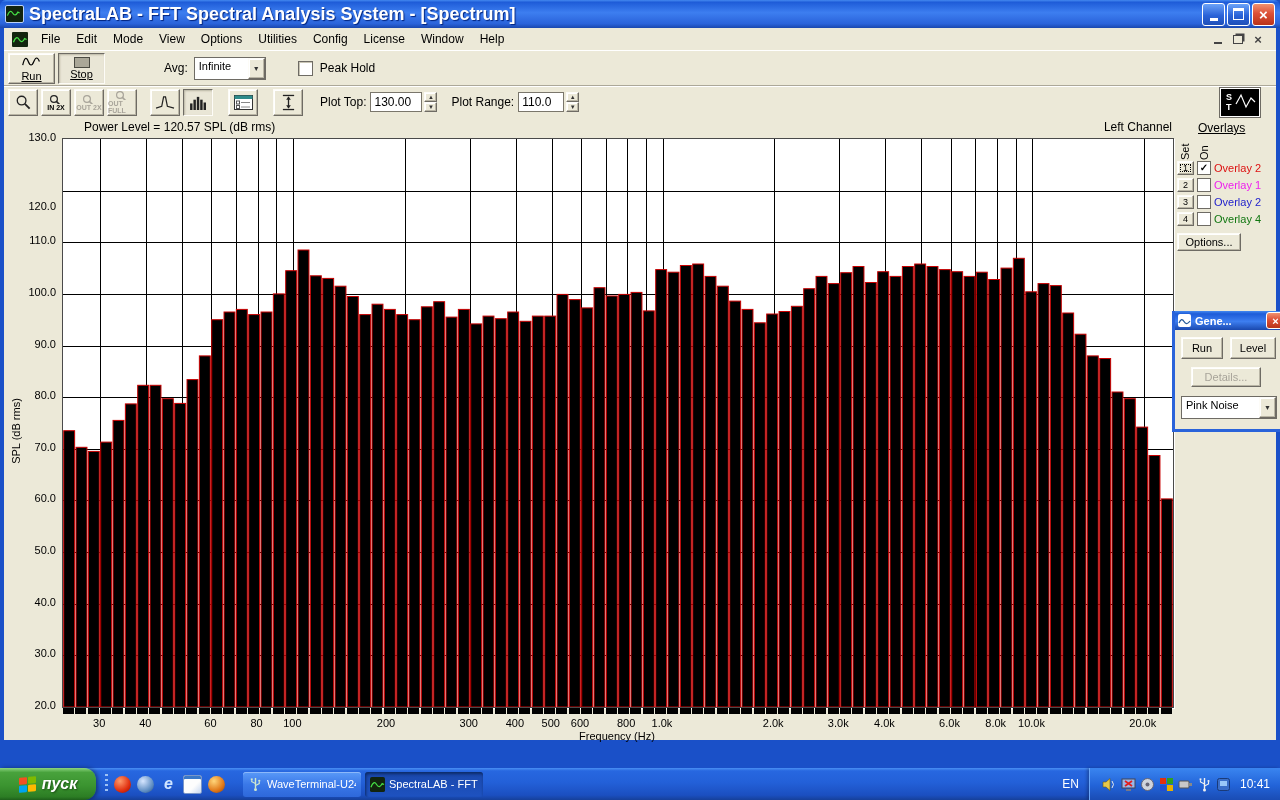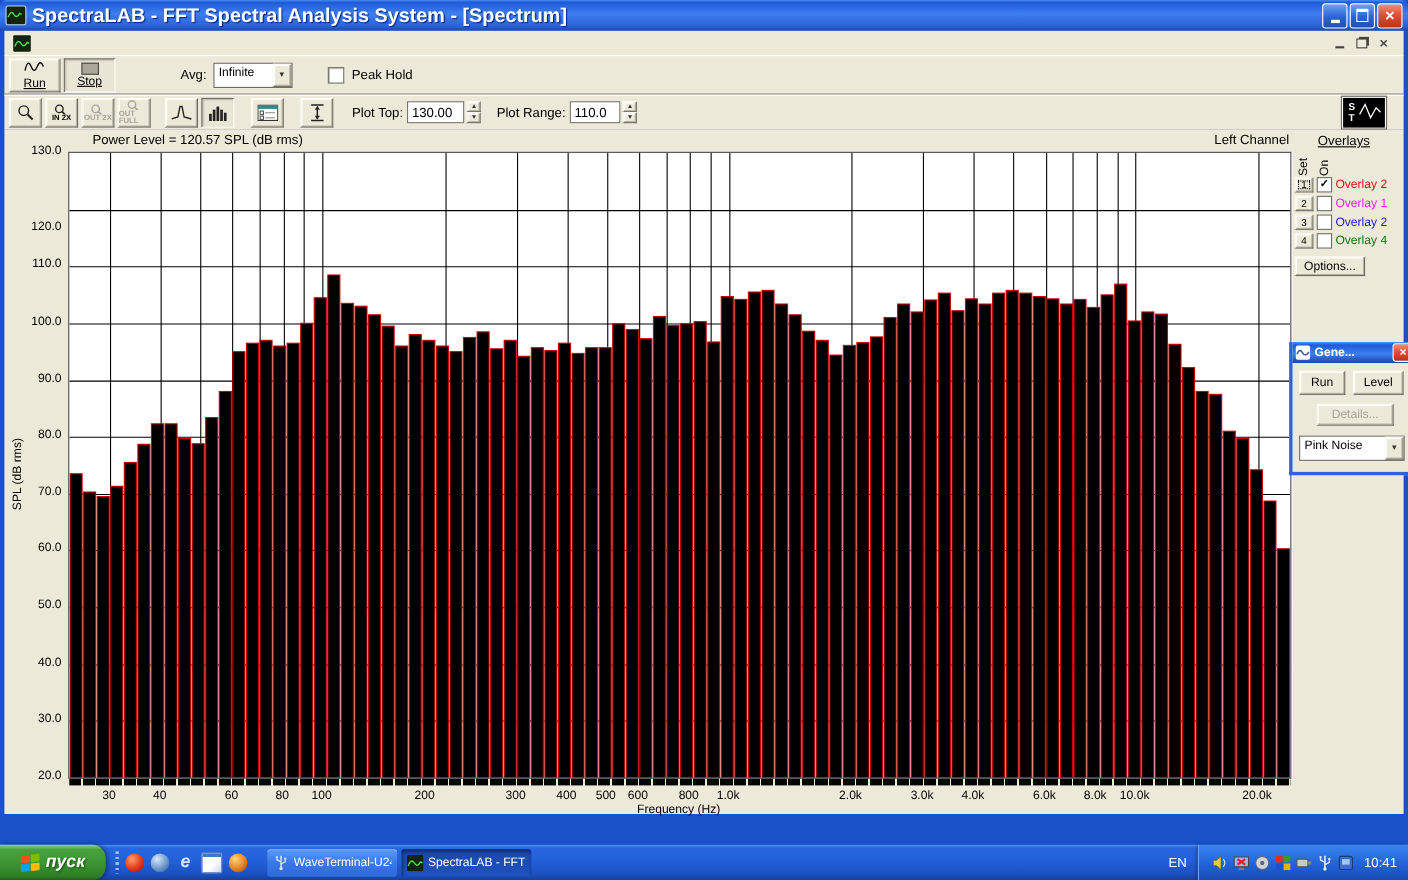--- a/index.html
+++ b/index.html
@@ -71,21 +71,21 @@
   .ov-options{margin:5px 0 0 1px;width:64px;height:18px;font-size:11px;font-family:inherit;padding:0;}
   
   .genwin{position:absolute;left:1168px;top:193px;width:118px;height:121px;background:#ece9d8;border:3px solid #2a63da;border-top:none;box-sizing:border-box;}
   .gw-title{height:19px;background:linear-gradient(180deg,#4489f0 0%,#1e5cd8 15%,#3d7ef0 55%,#1a48ae 100%);display:flex;align-items:center;padding:0 2px 0 3px;color:#fff;}
   .gw-icon{width:13px;height:13px;background:#fff;border-radius:2px;margin-right:4px;}
   .gw-text{font-weight:bold;font-size:11px;flex:1;white-space:nowrap;overflow:hidden;}
   .gw-close{width:17px;height:15px;border:1px solid #fff;border-radius:3px;background:linear-gradient(180deg,#f0926f,#dd5037 45%,#b93318);color:#fff;font-size:11px;font-weight:bold;display:flex;align-items:center;justify-content:center;}
   .gw-body{padding:7px 5px 0 6px;}
   .gw-row{display:flex;gap:7px;}
   .gw-btn{height:22px;font-size:11px;font-family:inherit;padding:0;}
-  .gw-details{margin:8px 0 0 16px;width:70px;height:20px;font-size:11px;font-family:inherit;color:#a8a49a;}
+  .gw-details{margin:8px 0 0 10px;width:70px;height:20px;font-size:11px;font-family:inherit;color:#a8a49a;}
   .gw-combo{margin-top:9px;width:94px;}
   
   .statusbar{position:absolute;left:4px;top:740px;width:1272px;height:19px;background:#ece9d8;display:flex;gap:3px;padding:1px 2px;box-sizing:border-box;}
   .sb-field{height:15px;border:1px solid;border-color:#9b978b #fdfcf7 #fdfcf7 #9b978b;font-size:11px;line-height:15px;padding:0 5px;white-space:nowrap;overflow:hidden;box-sizing:border-box;}
   .sb-fill{flex:1;}
   
   .taskbar{position:absolute;left:0;top:768px;width:1280px;height:32px;display:flex;align-items:center;
     background:linear-gradient(180deg,#4a90f4 0%,#2767e0 9%,#2360d8 45%,#1b4fc0 85%,#16409a 100%);}
   .startbtn{width:96px;height:32px;border-radius:0 12px 12px 0;display:flex;align-items:center;justify-content:center;gap:6px;
     background:linear-gradient(180deg,#8bd47f 0%,#48a23c 14%,#3b9430 55%,#2c7d24 90%,#1e5f1a 100%);
@@ -127,20 +127,32 @@
       </div>
     <div class="tbb red">×</div>
   </div>
 
   <div class="menubar">
     <div class="menuicon">
       <svg viewBox="0 0 16 16" width="16" height="15">
           <path d="M1 11 Q4 3 7 8 T13 7 L15 8" stroke="#46e046" stroke-width="1.4" fill="none"></path>
         </svg>
     </div>
+    <div style="display:flex;">
+        <span class="menu-item">File</span>
+        <span class="menu-item">Edit</span>
+        <span class="menu-item">Mode</span>
+        <span class="menu-item">View</span>
+        <span class="menu-item">Options</span>
+        <span class="menu-item">Utilities</span>
+        <span class="menu-item">Config</span>
+        <span class="menu-item">License</span>
+        <span class="menu-item">Window</span>
+        <span class="menu-item">Help</span>
+      </div>
     <div class="mdi">
       <div class="mdib">
           <div class="mdi-min"></div>
         </div>
       <div class="mdib">
           <div class="mdi-rest"></div>
         </div>
       <div class="mdib mdi-x">×</div>
     </div>
   </div>

